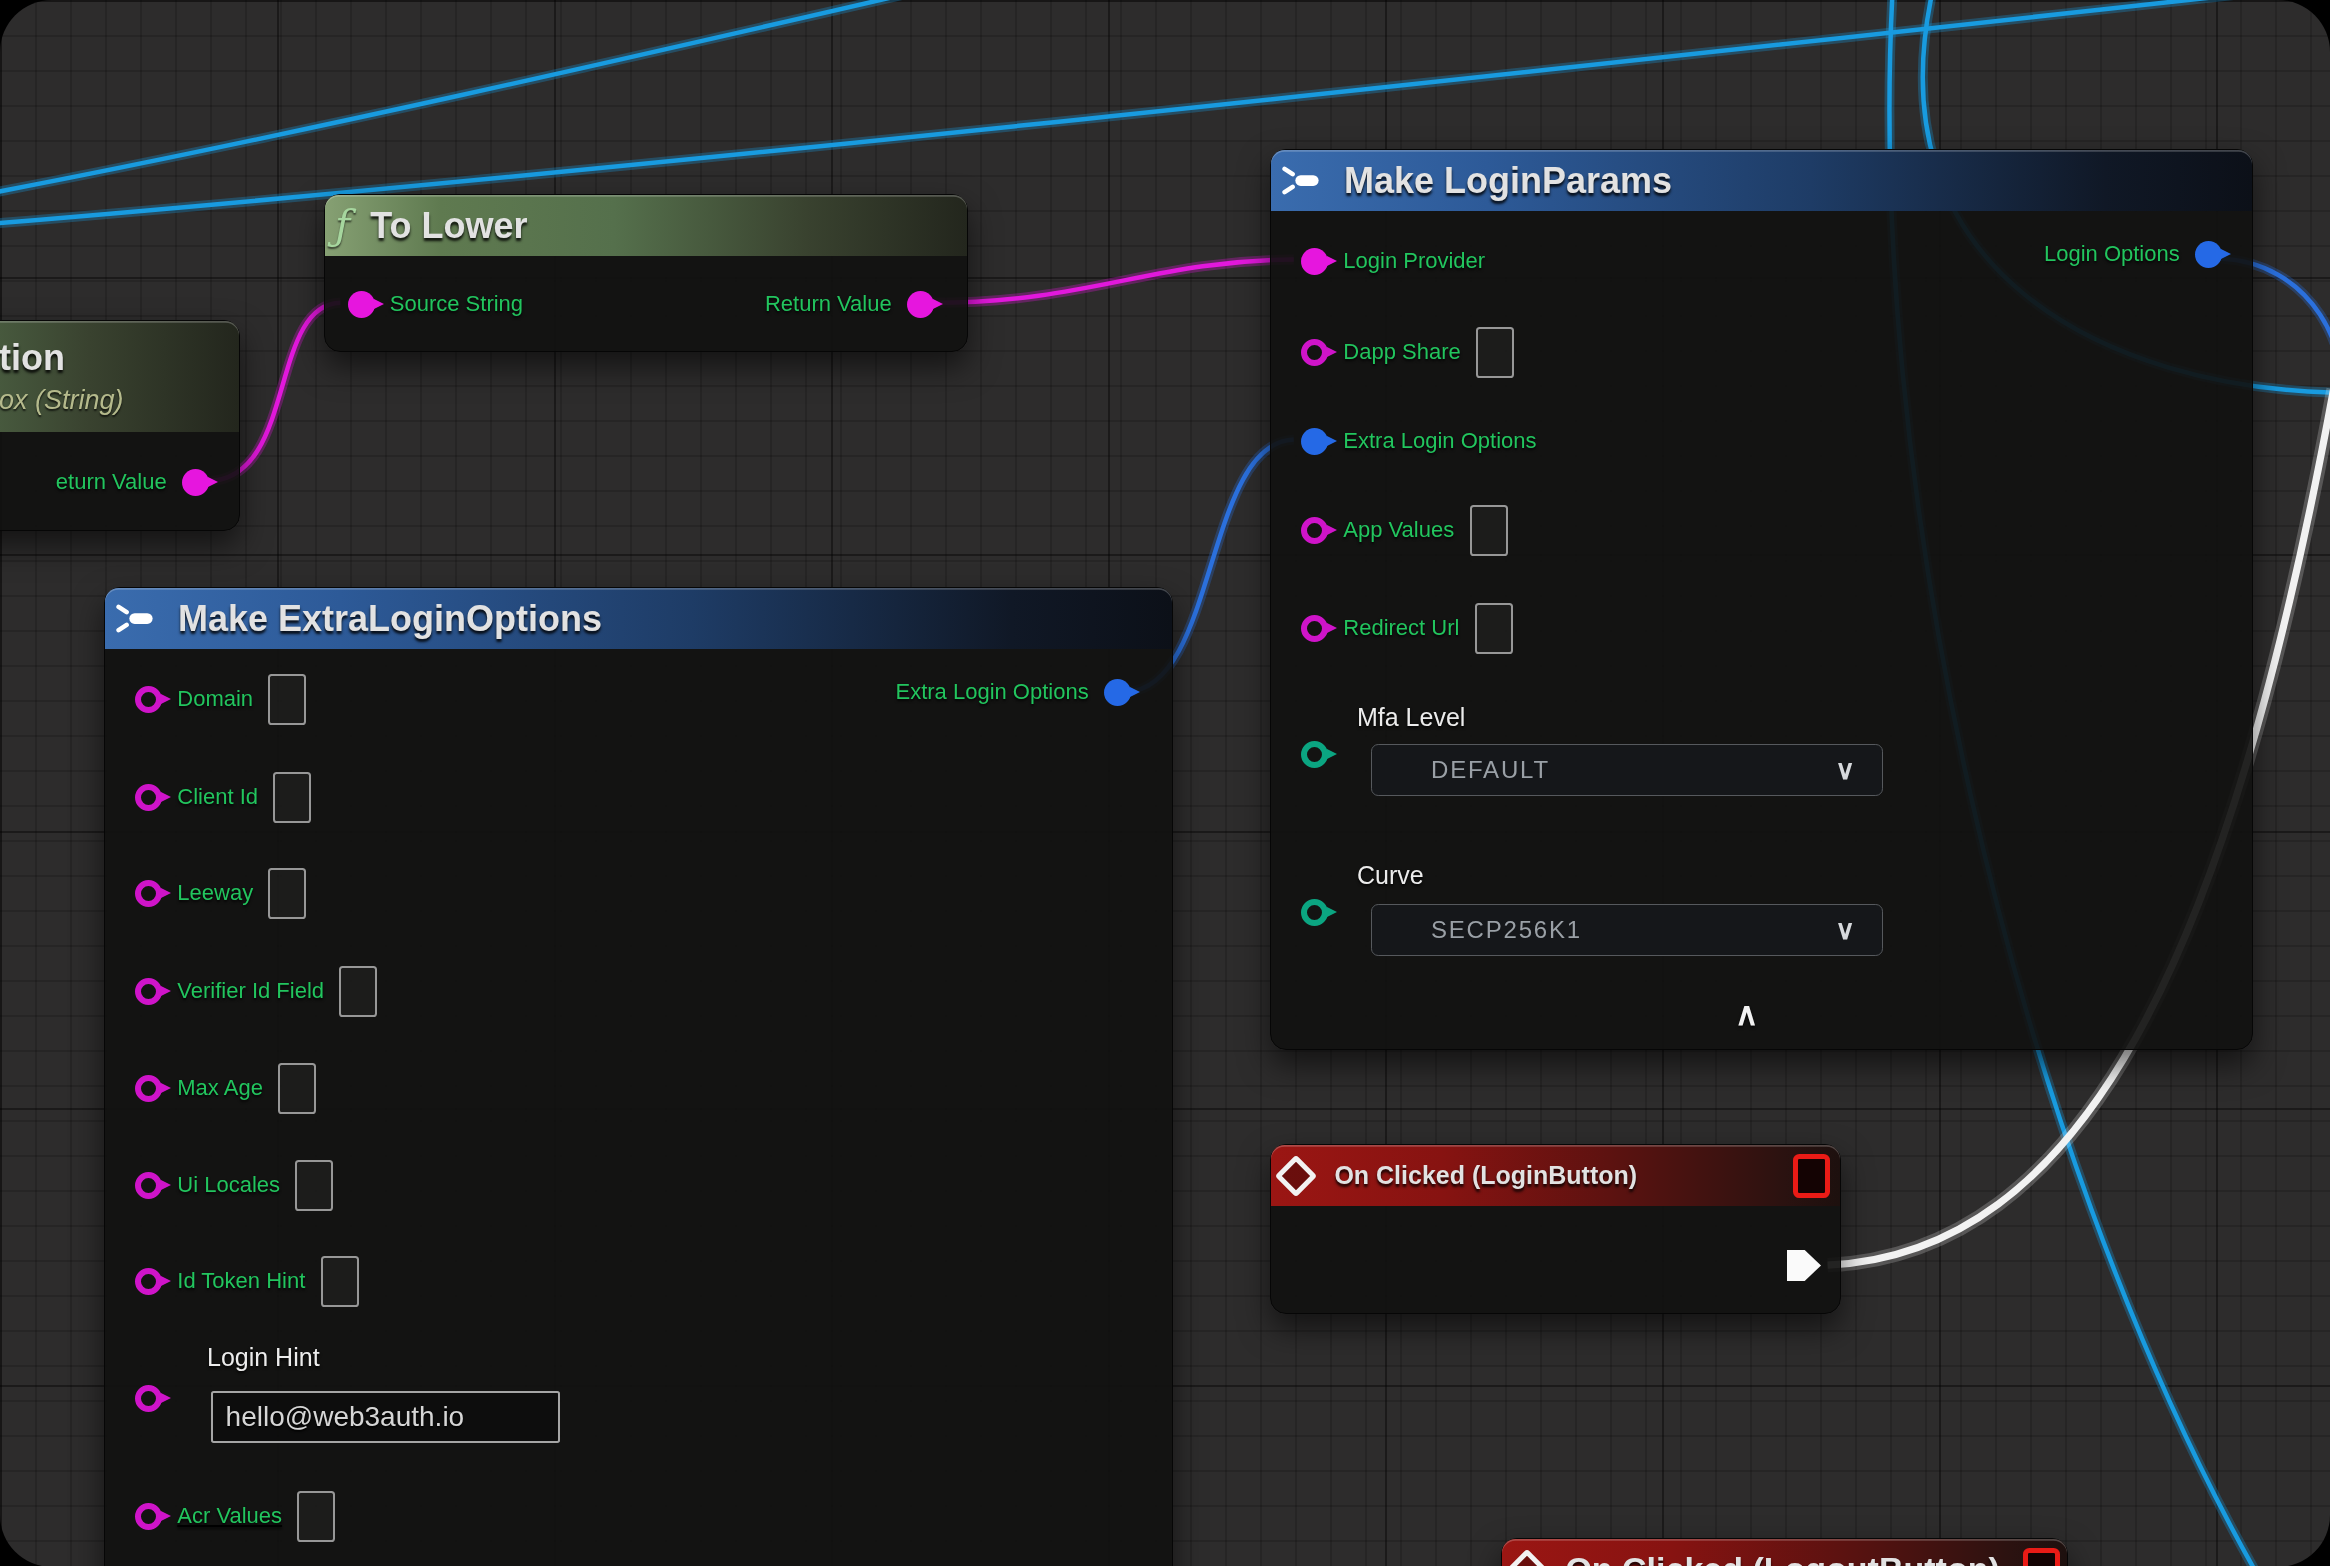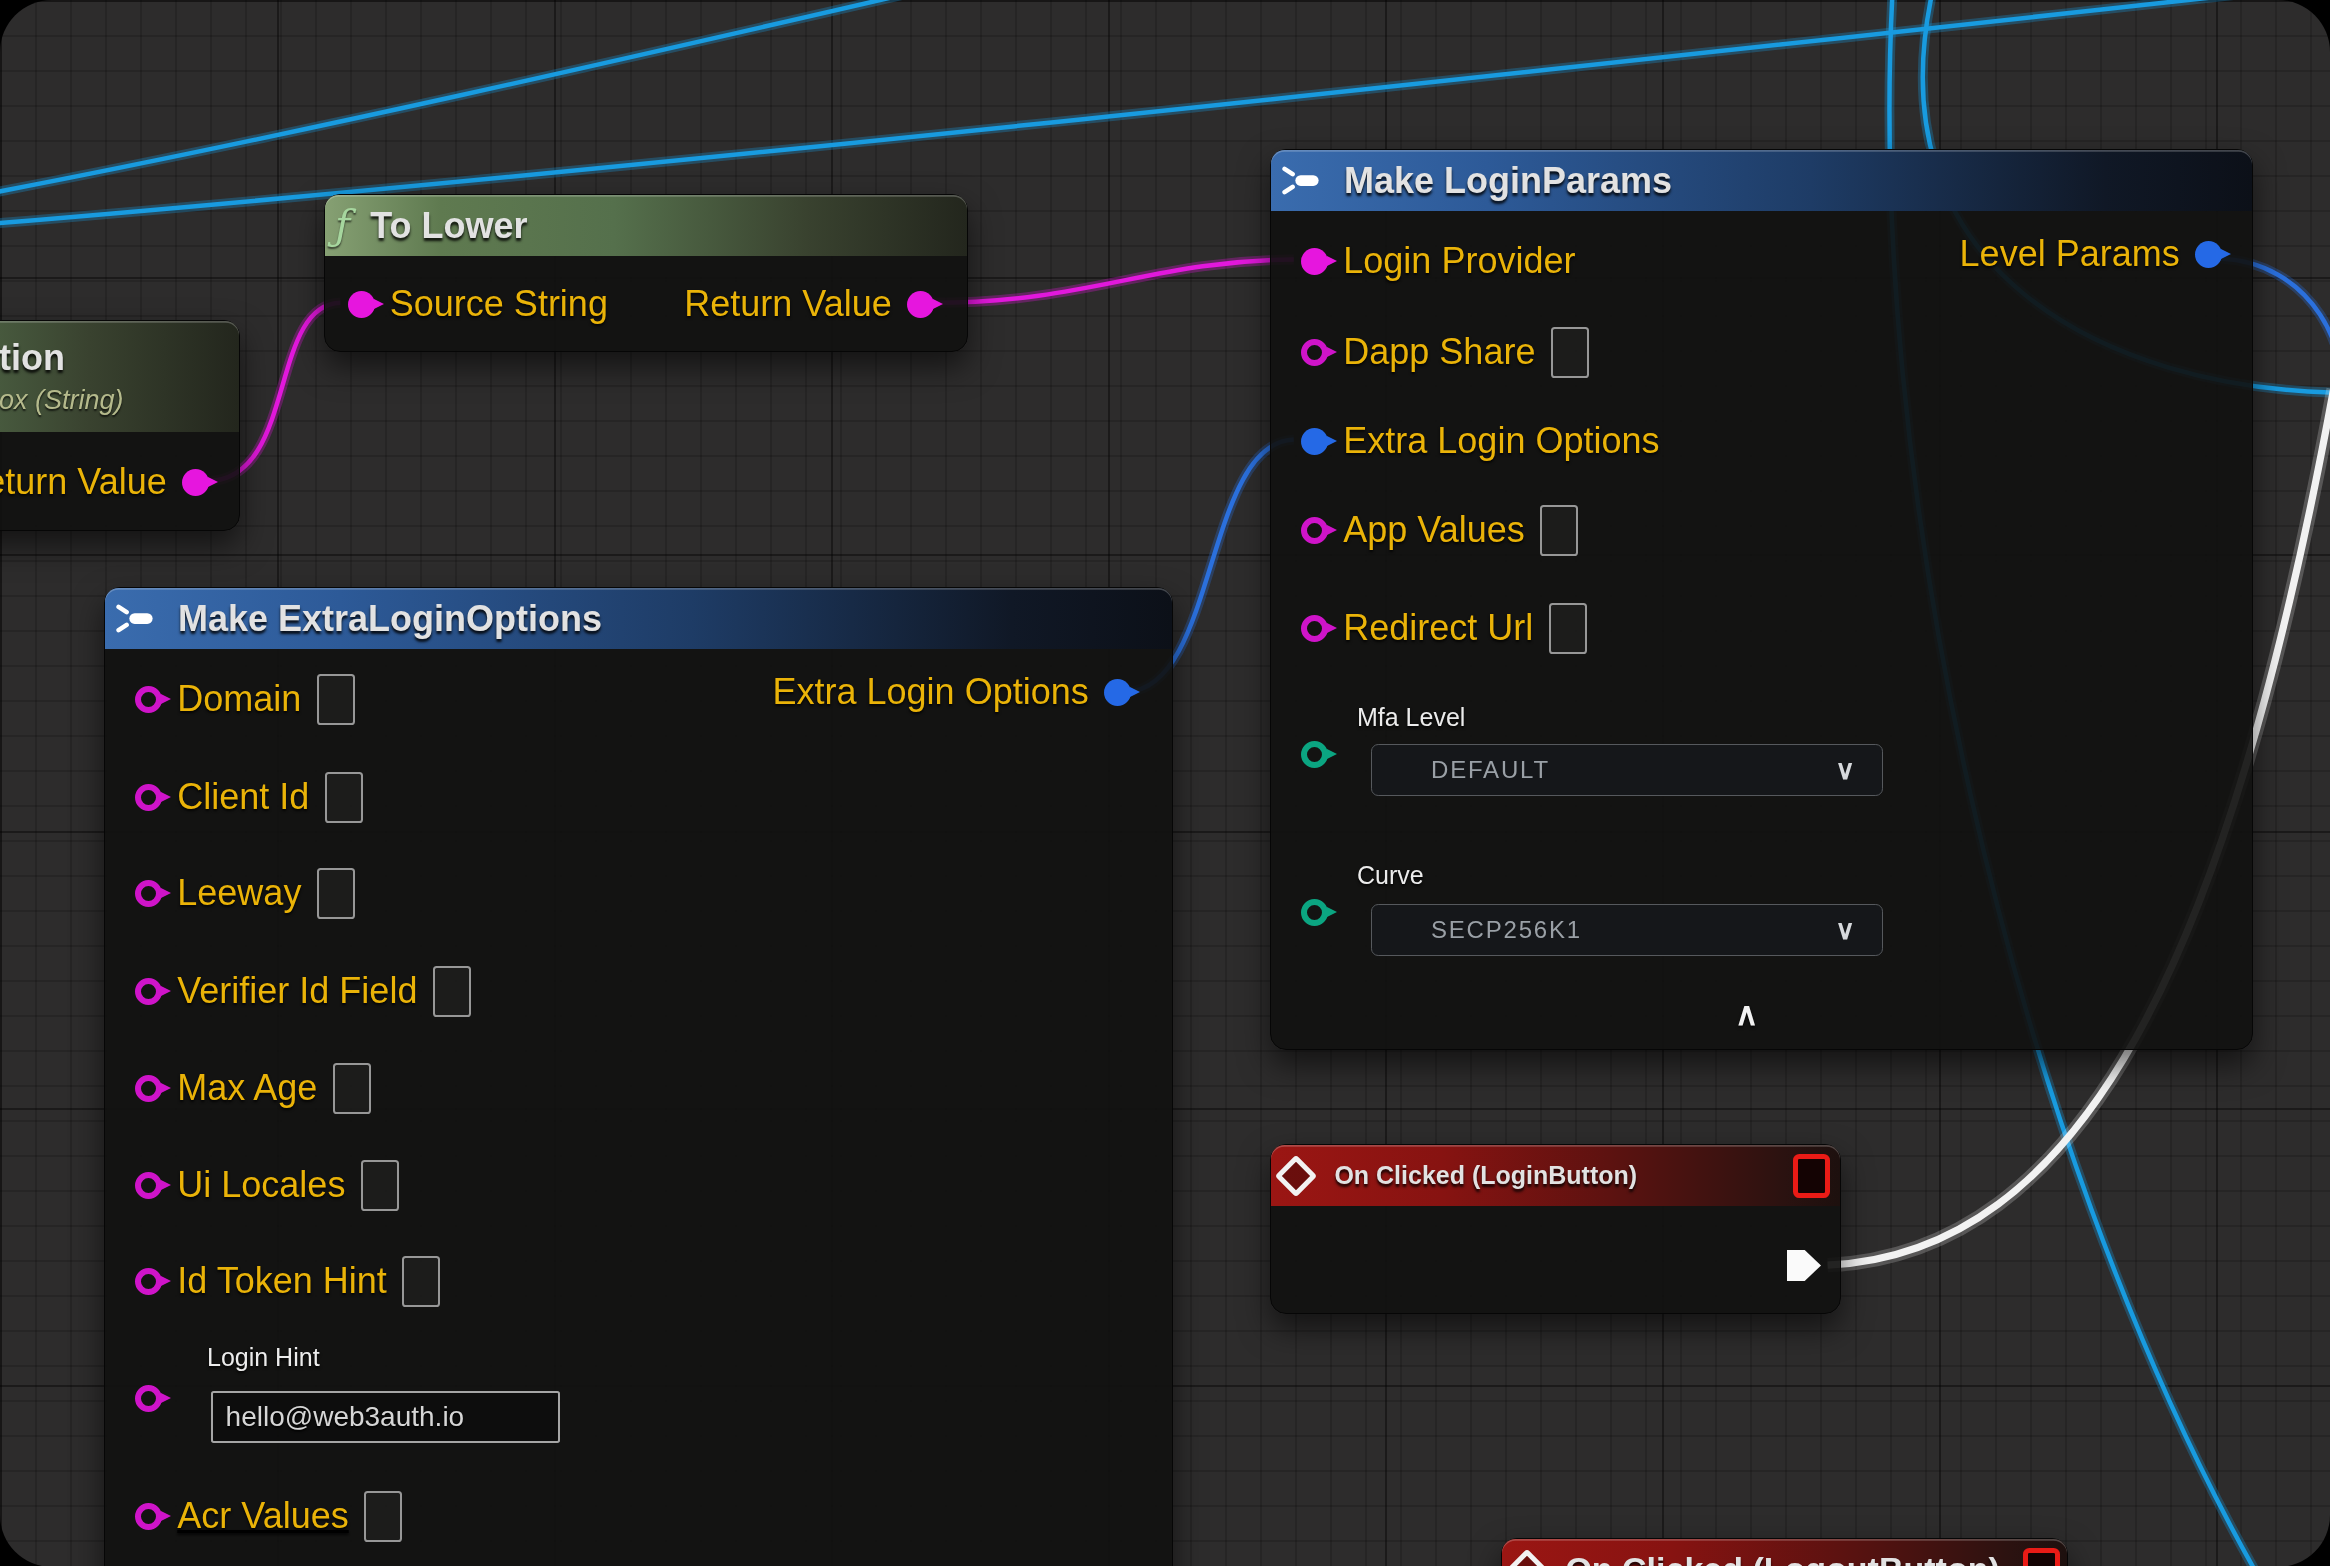--- a/index.html
+++ b/index.html
@@ -23,21 +23,21 @@
   .nhead{display:flex;align-items:center;gap:20px;height:61px;padding:0 10px;
     border-radius:13.5px 13.5px 0 0;box-shadow:inset 0 1.8px 0 rgba(255,255,255,.22);}
   .nhead.blue{background:linear-gradient(90deg,#3a6cae 0%,#2d5a98 22%,#1e3c66 55%,#101826 85%,#0c1018 100%);}
   .nhead.green{background:linear-gradient(90deg,#86a073 0%,#5f7a50 18%,#55704c 45%,#39422f 75%,#23261d 100%);}
   .nhead.red{background:linear-gradient(90deg,#9b1613 0%,#871311 30%,#5c1210 60%,#2b1210 90%,#1d100e 100%);}
   .ntitle{font-size:36px;font-weight:bold;color:#e2e2e2;text-shadow:0 2.7px 2.7px rgba(0,0,0,.85);white-space:nowrap;}
   .nsub{font-size:27px;font-style:italic;color:#b5ba8c;text-shadow:0 1.8px 1.8px rgba(0,0,0,.7);white-space:nowrap;}
 
   .prow{position:absolute;display:flex;align-items:center;gap:15.3px;height:52px;white-space:nowrap;}
   .prow.out{flex-direction:row-reverse;}
-  .plabel{font-size:36px;color:#eab308;text-shadow:0 1.8px 2.7px rgba(0,0,0,.85);}
+  .plabel{font-size:22px;color:#22c55e;text-shadow:0 1.8px 2.7px rgba(0,0,0,.85);}
   .pin{position:relative;width:27px;height:27px;flex:0 0 27px;}
   .pin .c{position:absolute;inset:0;border-radius:50%;box-sizing:border-box;}
   .pin.filled .c{background:var(--pc);}
   .pin.hollow .c{border:6.3px solid var(--pc);}
   .pin::after{content:"";position:absolute;left:26px;top:8px;width:0;height:0;
     border-left:10.8px solid var(--pc);border-top:5.4px solid transparent;border-bottom:5.4px solid transparent;}
   .vbox{width:34px;height:47px;border:2.7px solid #979797;border-radius:3.6px;background:rgba(255,255,255,.04);}
   .textbox{position:absolute;box-sizing:border-box;border:2.7px solid #a5a5a5;border-radius:2.7px;
     background:rgba(10,10,10,.55);color:#d6d6d6;font-size:28px;line-height:47px;padding:0 12.6px;
     text-shadow:0 1.8px 1.8px rgba(0,0,0,.8);}
@@ -207,21 +207,21 @@
         <path d="M4 3 L13 9" stroke="#fff" stroke-width="5" stroke-linecap="round"></path>
         <path d="M4 29 L13 23" stroke="#fff" stroke-width="5" stroke-linecap="round"></path>
         <rect x="16" y="10" width="26" height="12" rx="6" fill="#fff"></rect>
       </svg>
       <span class="ntitle">Make LoginParams</span>
     </div>
     <div class="prow out" style="right:30px;top:78px;">
       <span class="pin filled" style="--pc:#2569e6;">
           <span class="c"></span>
         </span>
-      <span class="plabel">Level Params</span>
+      <span class="plabel">Login Options</span>
     </div>
     <div class="prow" style="left:30px;top:85px;">
       <span class="pin filled" style="--pc:#e616de;">
           <span class="c"></span>
         </span>
       <span class="plabel">Login Provider</span>
     </div>
     <div class="prow" style="left:30px;top:176px;">
       <span class="pin hollow" style="--pc:#cf14c9;">
           <span class="c"></span>

